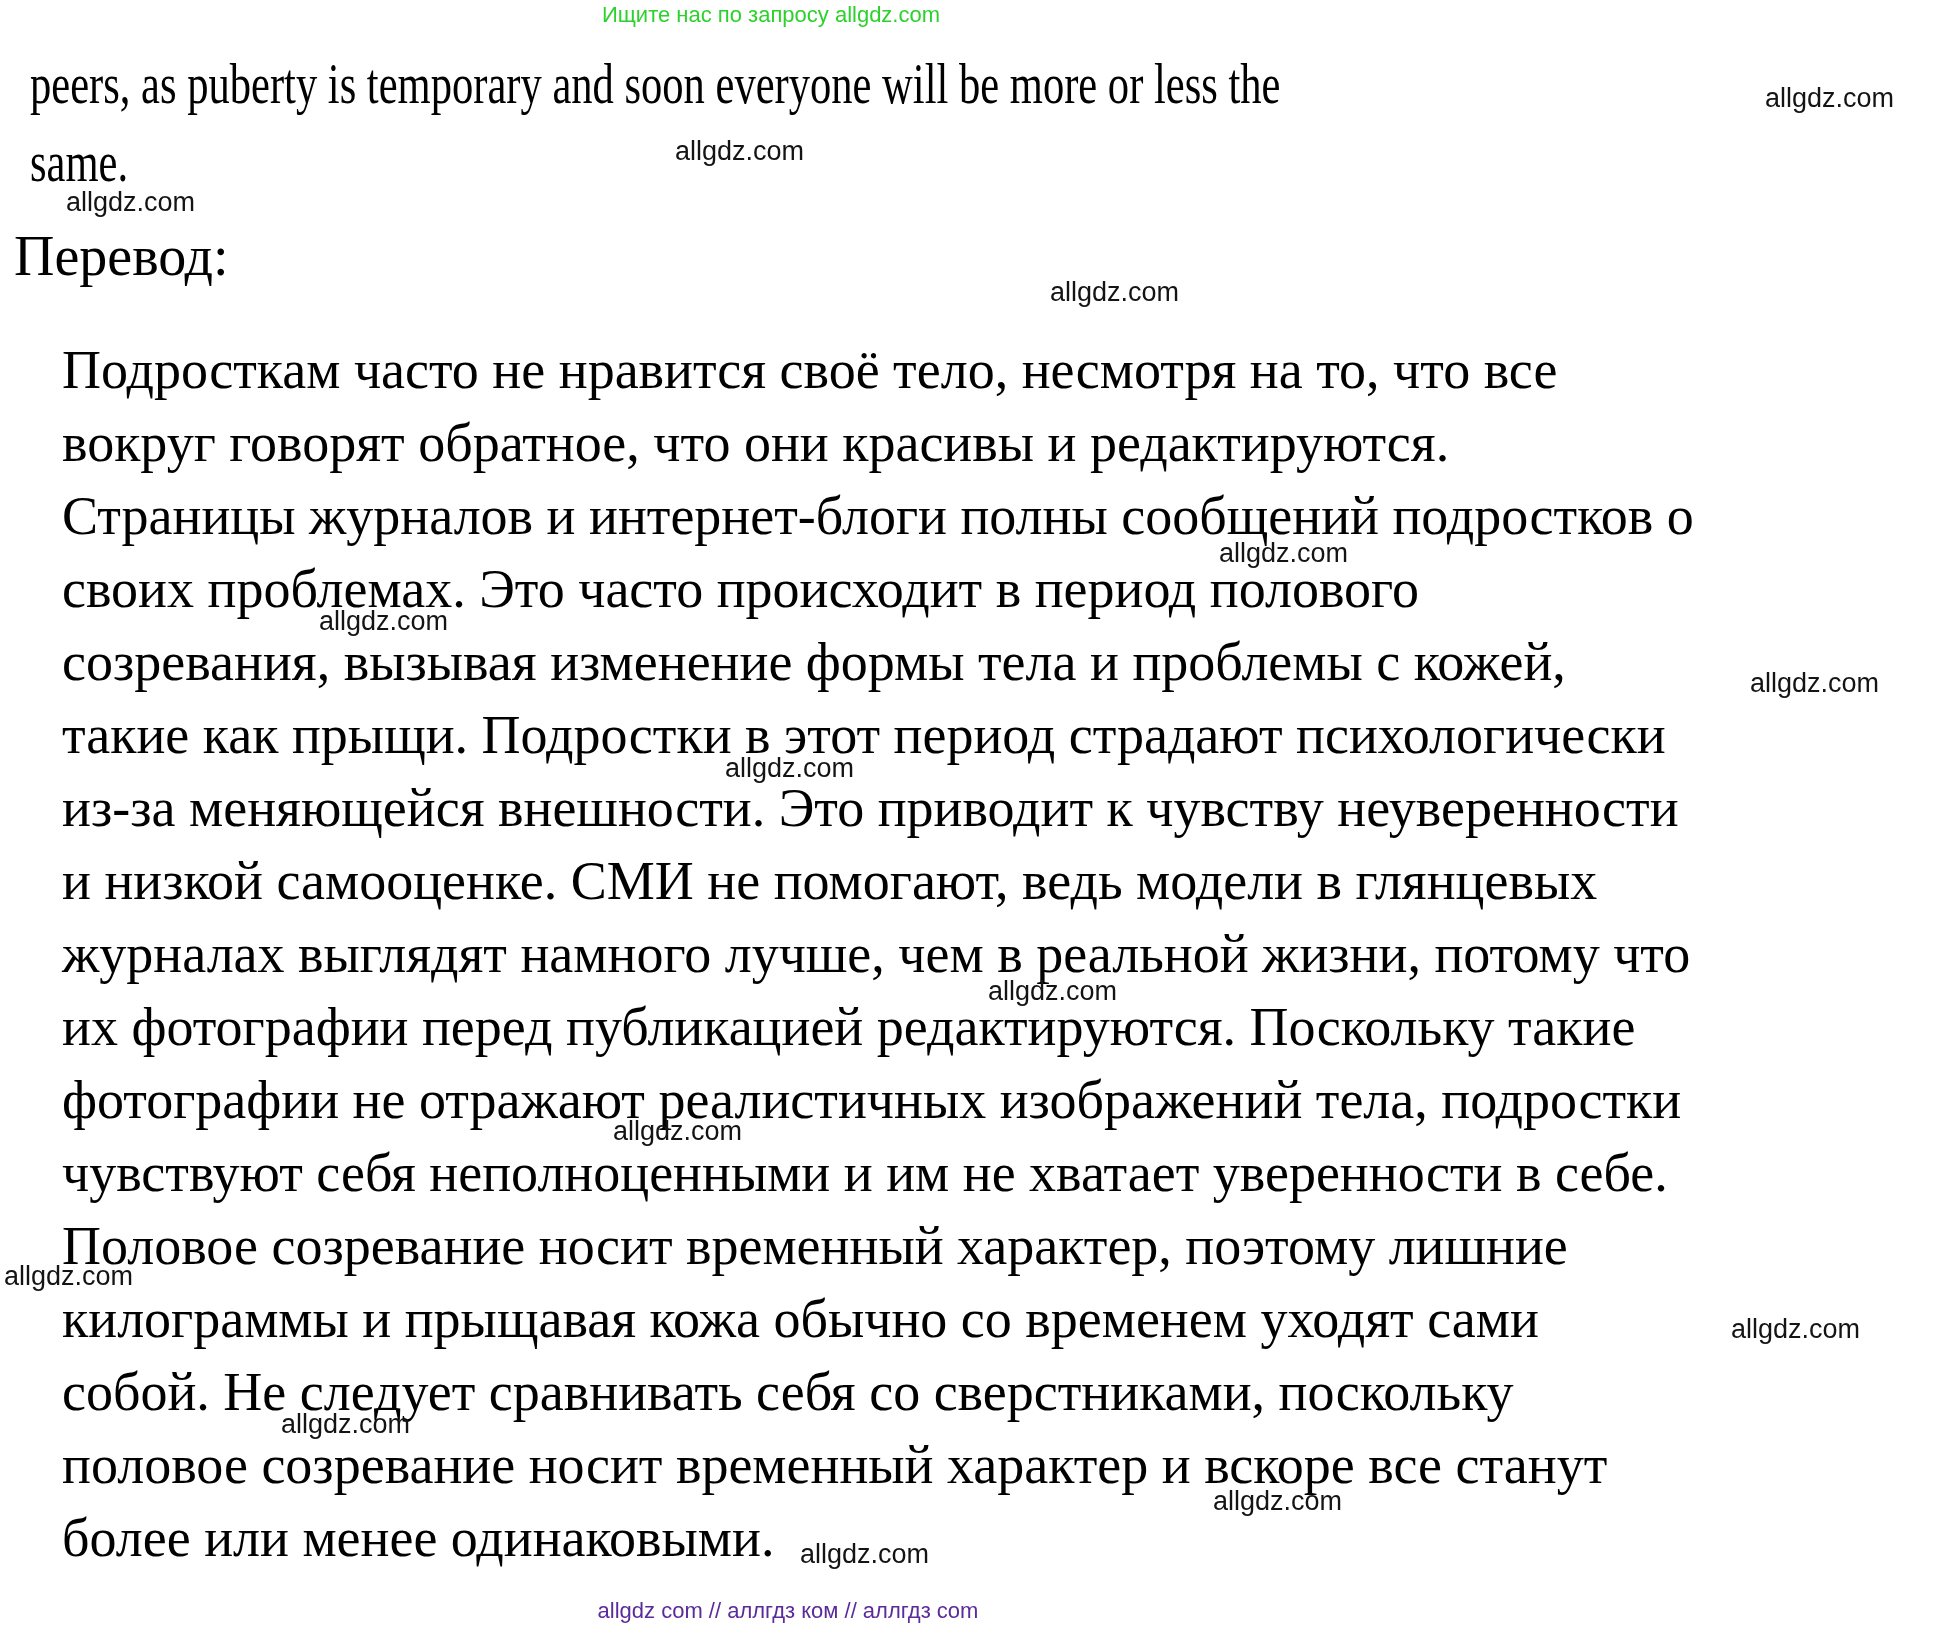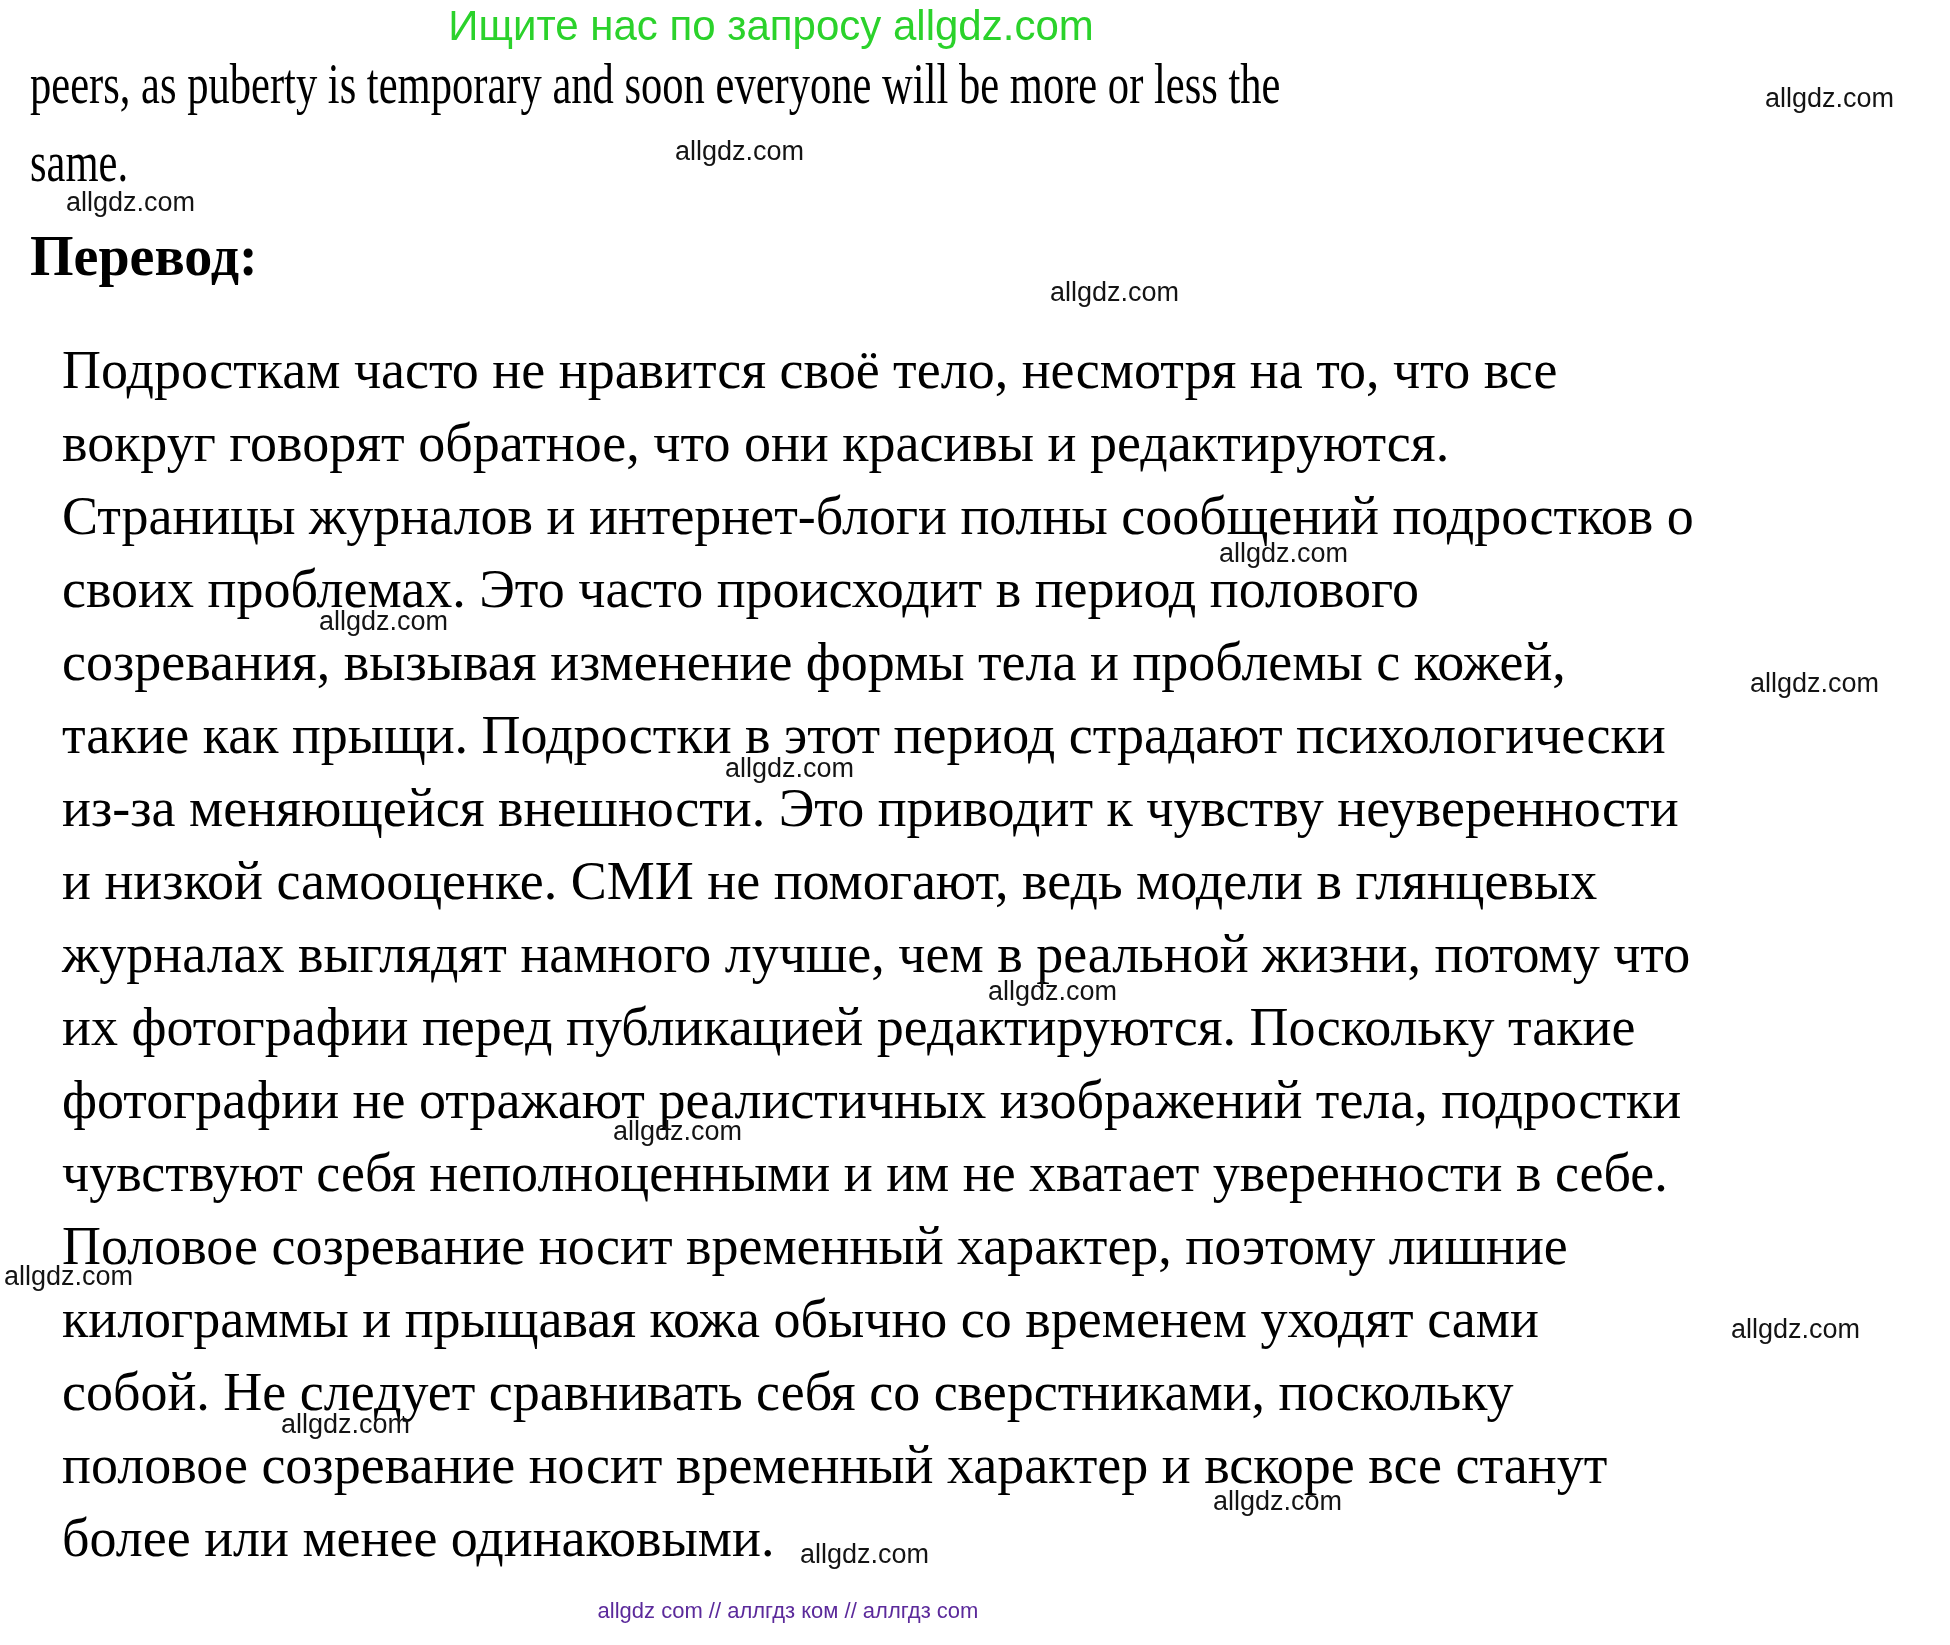--- a/index.html
+++ b/index.html
@@ -11,39 +11,39 @@
     overflow: hidden;
     font-family: "Liberation Serif", serif;
     color: #000000;
   }
   .abs { position: absolute; }
   
   .promo {
     top: 2px; left: 0; width: 1542px;
     text-align: center;
     font-family: "Liberation Sans", sans-serif;
-    font-size: 42px;
+    font-size: 22px;
     color: #2bd22b;
     white-space: nowrap;
   }
   
   .eng-line {
     left: 30px;
     font-size: 56px;
     white-space: nowrap;
     transform: scaleX(0.76);
     transform-origin: left center;
   }
   .eng-line-1 { top: 52px; }
   .eng-line-2 { top: 130px; }
   
   .heading {
-    left: 30px; top: 224px;
+    left: 14px; top: 224px;
     font-size: 56px;
-    font-weight: bold;
+    font-weight: normal;
     white-space: nowrap;
   }
   
   .trans {
     left: 30px; top: 334px;
     width: 1900px;
   }
   .trans .line {
     height: 73px;
     line-height: 73px;

